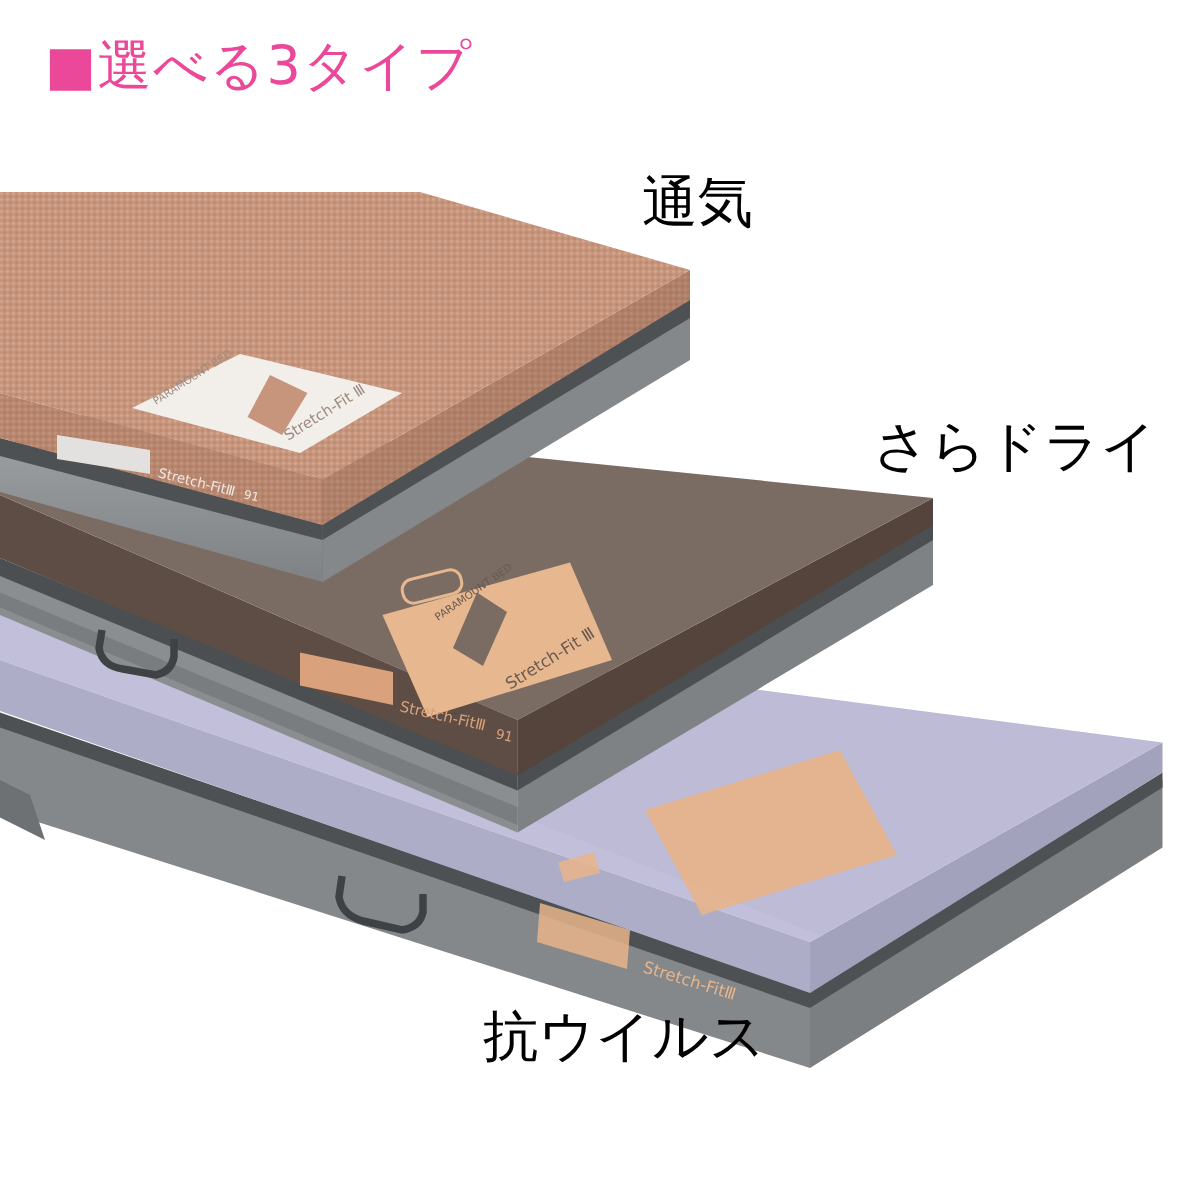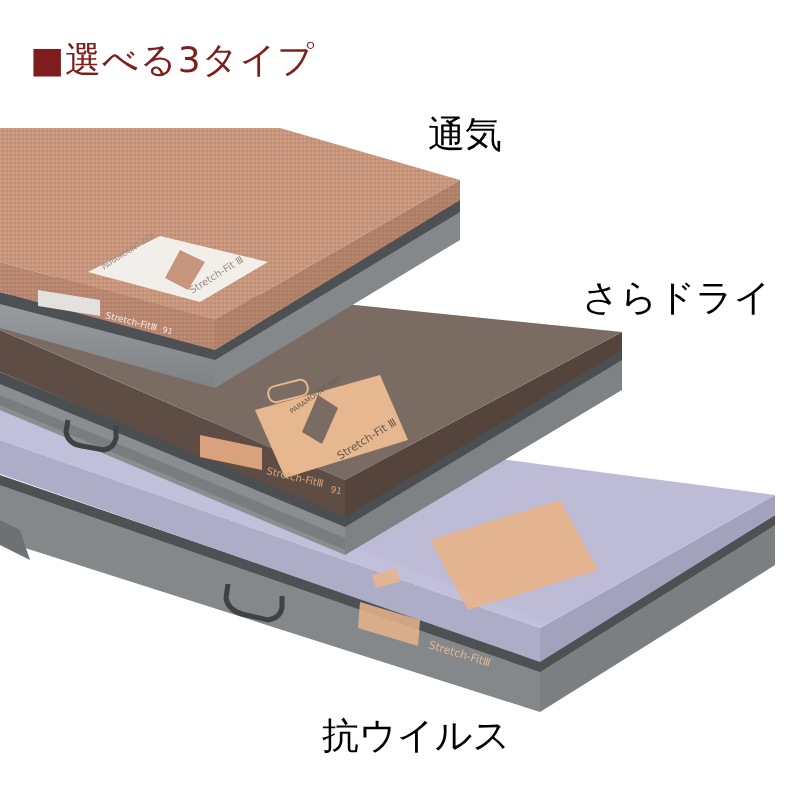--- a/index.html
+++ b/index.html
@@ -1,21 +1,21 @@
 <!DOCTYPE html>
 <html><head>
 <meta charset="utf-8">
 <style>
   html, body { margin: 0; padding: 0; }
   body { width: 800px; height: 800px; background: #ffffff; position: relative; overflow: hidden; font-family: "DejaVu Sans", sans-serif; }
-  .heading { position: absolute; left: 30px; top: 36px; font-size: 36px; color: #7f1d1d; letter-spacing: 1px; white-space: nowrap; }
+  .heading { position: absolute; left: 30px; top: 20px; font-size: 36px; color: #ec4899; letter-spacing: 1px; white-space: nowrap; }
   .label { position: absolute; font-size: 37px; color: #000; white-space: nowrap; font-family: Liberation Serif, serif; }
   #lbl-vent { left: 428px; top: 110px; }
   #lbl-dry { left: 582px; top: 273px; text-align: center; }
-  #lbl-virus { left: 322px; top: 711px; text-align: center; }
+  #lbl-virus { left: 322px; top: 666px; text-align: center; }
   svg.scene { position: absolute; left: 0; top: 0; }
   .sf { font-family: "DejaVu Sans", sans-serif; }
 </style>
 </head>
 <body>
 
 <div class="heading">
   <span>■</span><span>選べる3タイプ</span>
 </div>
 

